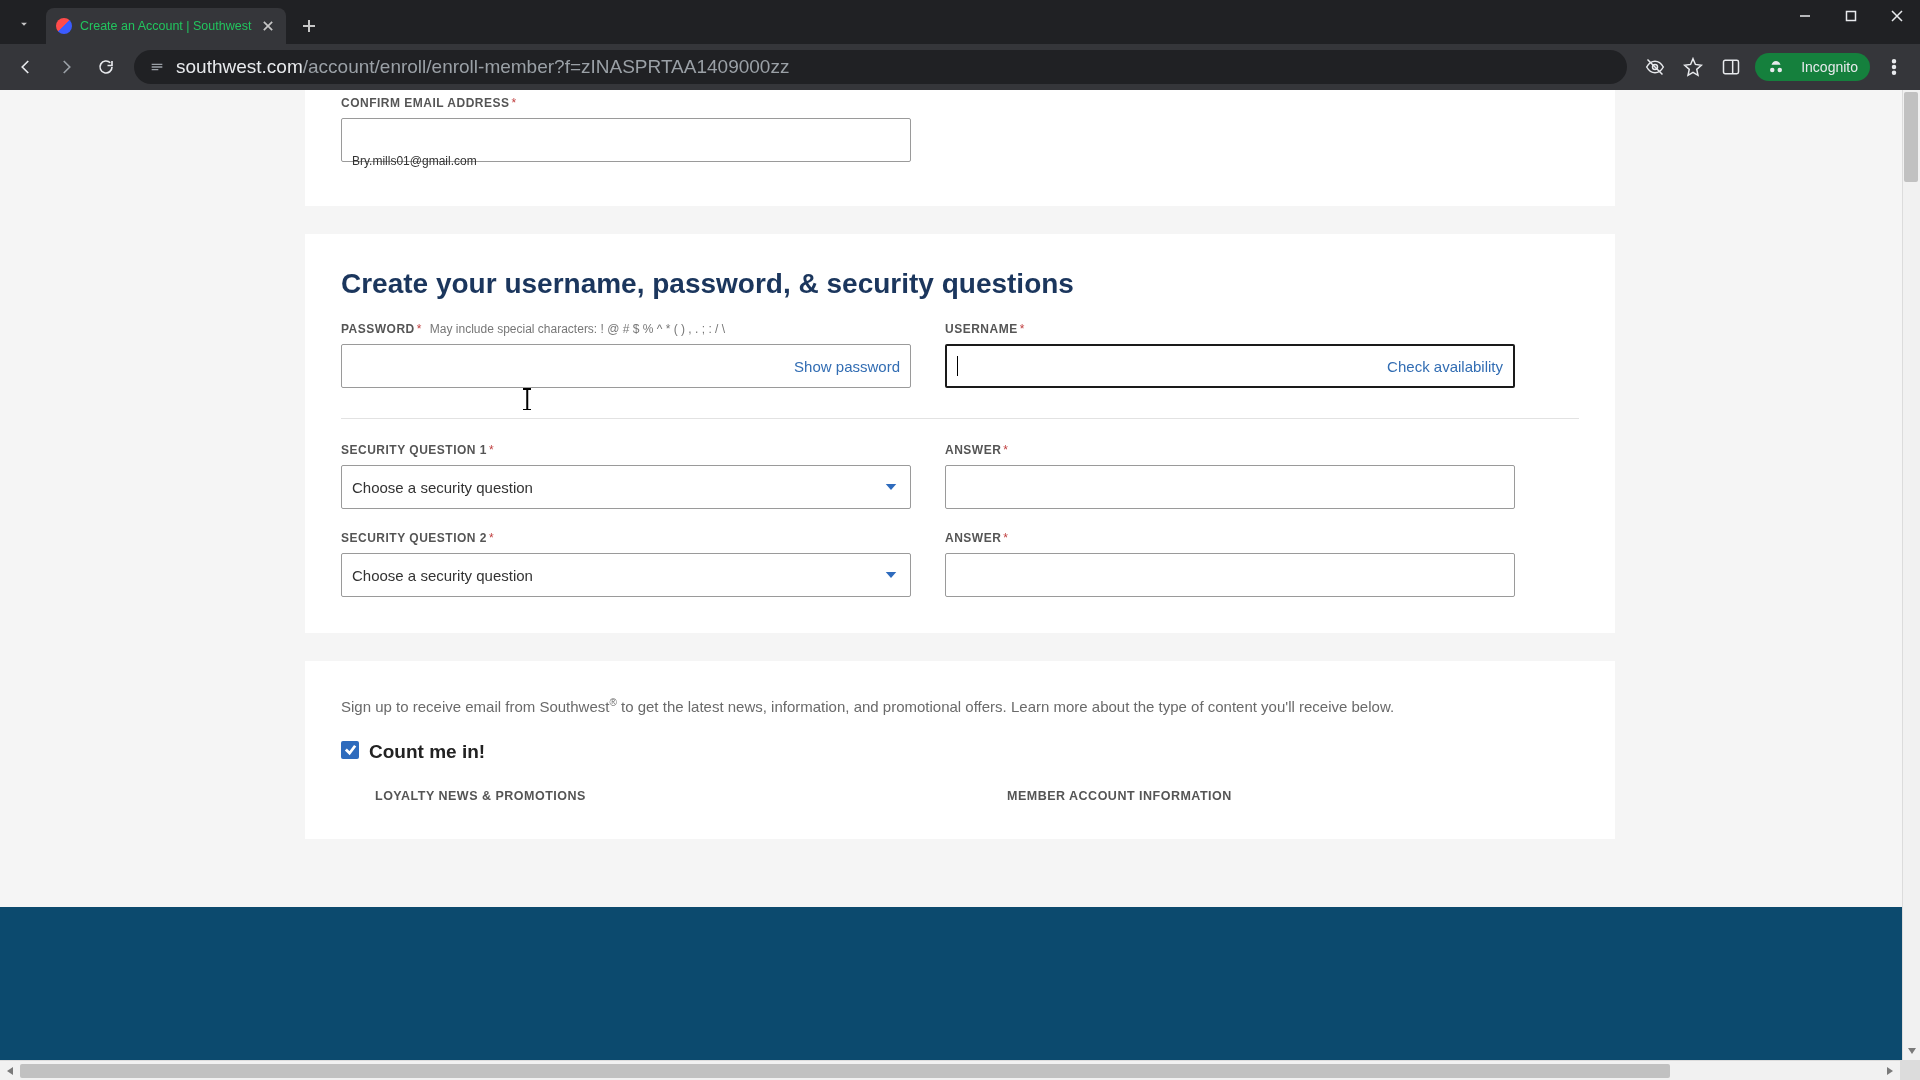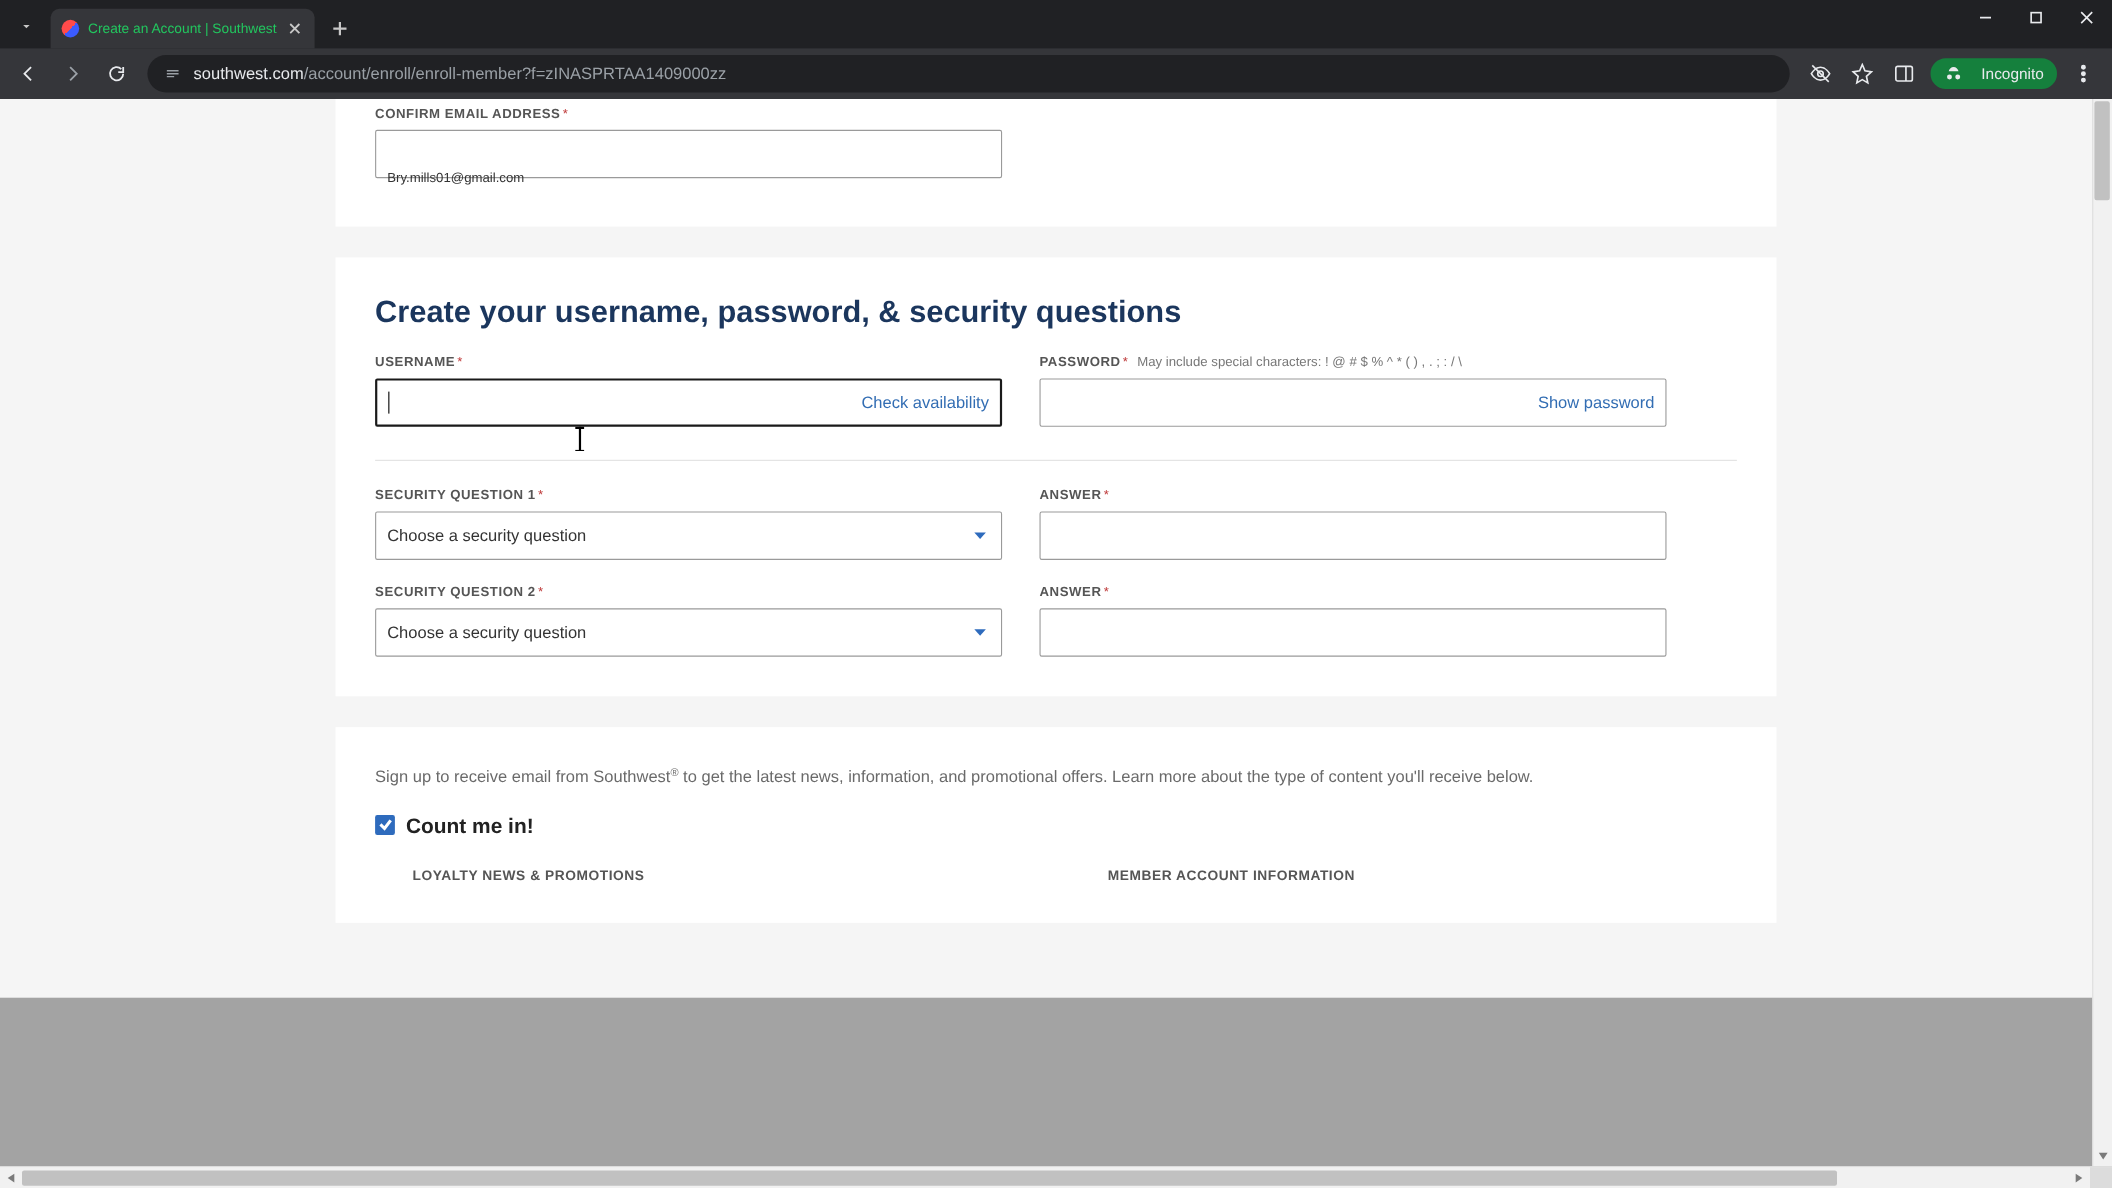--- a/index.html
+++ b/index.html
@@ -21,32 +21,32 @@
   .win-btn { width: 46px; height: 32px; display:flex; align-items:center; justify-content:center; }
   .win-btn svg { width: 12px; height: 12px; stroke: #e8eaed; stroke-width: 1.5; fill: none; }
   
   .addr-bar { height: 46px; background: #35363a; display: flex; align-items: center; padding: 0 8px; gap: 4px; }
   .nav-btn { width: 36px; height: 36px; border-radius: 50%; display:flex; align-items:center; justify-content:center; }
   .nav-btn svg { width: 18px; height: 18px; stroke: #9aa0a6; stroke-width: 2.2; fill: none; }
   .nav-btn.enab svg { stroke: #e8eaed; }
   .url-field { flex: 1; background: #202124; border-radius: 20px; height: 34px; display: flex; align-items: center; padding: 0 14px; margin: 0 6px; gap: 10px; }
   .url-icon { width: 18px; height: 18px; display:flex; align-items:center; justify-content:center;}
   .url-icon svg { width: 16px; height: 16px; fill: #9aa0a6; }
-  .url-text { color: #e8eaed; font-size: 15px; }
+  .url-text { color: #e8eaed; font-size: 19px; }
   .url-text .domain { color: #e8eaed; }
   .url-text .path { color: #9aa0a6; }
   .addr-right { display:flex; align-items:center; gap:2px; }
   .addr-icon { width: 36px; height: 36px; display:flex; align-items:center; justify-content:center; border-radius:50%;}
   .addr-icon svg { width: 20px; height: 20px; stroke: #e8eaed; fill: none; stroke-width: 1.8; }
   .incognito-chip { display:flex; align-items:center; gap:16px; background:#15803d; padding: 5px 12px; border-radius: 20px; margin: 0 4px;}
   .incognito-chip svg { width: 18px; height: 18px; fill: #e8eaed; }
   .incognito-chip span { color: #e8eaed; font-size: 14px; }
   
   
-  .viewport { background: #a3a3a3; height: calc(1080px - 90px - 20px); position: relative; overflow: hidden; }
+  .viewport { background: #0c4a6e; height: calc(1080px - 90px - 20px); position: relative; overflow: hidden; }
   .page-scroll { height: 100%; overflow-y: scroll; padding-right: 0; }
   .page-inner { width: 100%; background: #f5f5f5; padding-bottom: 40px; }
   .card { background: #fff; width: 1310px; margin: 0 auto 28px auto; padding: 0 36px 36px 36px; position: relative; }
   .card.first { padding-top: 0; }
   
   .label-row { font-size: 12px; letter-spacing: 0.5px; font-weight: bold; color: #555; text-transform: uppercase; }
   .req { color: #c04040; margin-left: 2px; font-weight: normal; }
   .hint { font-size: 12px; color: #777; font-weight: normal; text-transform: none; letter-spacing: 0; margin-left: 4px;}
   
   .text-input { height: 44px; border: 1px solid #9a9a9a; border-radius: 2px; padding: 0 10px; font-size: 15px; color: #333; display:flex; align-items:center; }
@@ -218,37 +218,37 @@
           </div>
         </div>
       </div>
 
       <div class="card" style="padding-top:34px;">
         <div class="section-title">Create your username, password, &amp; security questions</div>
         <div class="form-grid">
 
           <div class="field">
             <div class="label-row">
+              <span>PASSWORD</span><span class="req">*</span>
+              <span class="hint">May include special characters: ! @ # $ % ^ * ( ) , . ; : / \</span>
+            </div>
+            <div class="text-input">
+              <input type="password" value="" style="">
+              <span class="inline-btn">Show password</span>
+            </div>
+          </div>
+
+          <div class="field">
+            <div class="label-row">
               <span>USERNAME</span><span class="req">*</span>
             </div>
             <div class="text-input focused" style="position:relative;">
               <span class="caret"></span>
               <input type="text" value="" style="">
               <span class="inline-btn">Check availability</span>
-            </div>
-          </div>
-
-          <div class="field">
-            <div class="label-row">
-              <span>PASSWORD</span><span class="req">*</span>
-              <span class="hint">May include special characters: ! @ # $ % ^ * ( ) , . ; : / \</span>
-            </div>
-            <div class="text-input">
-              <input type="password" value="" style="">
-              <span class="inline-btn">Show password</span>
             </div>
           </div>
         </div>
 
         <div class="divider"></div>
 
         <div class="form-grid">
 
           <div class="field">
             <div class="label-row">

